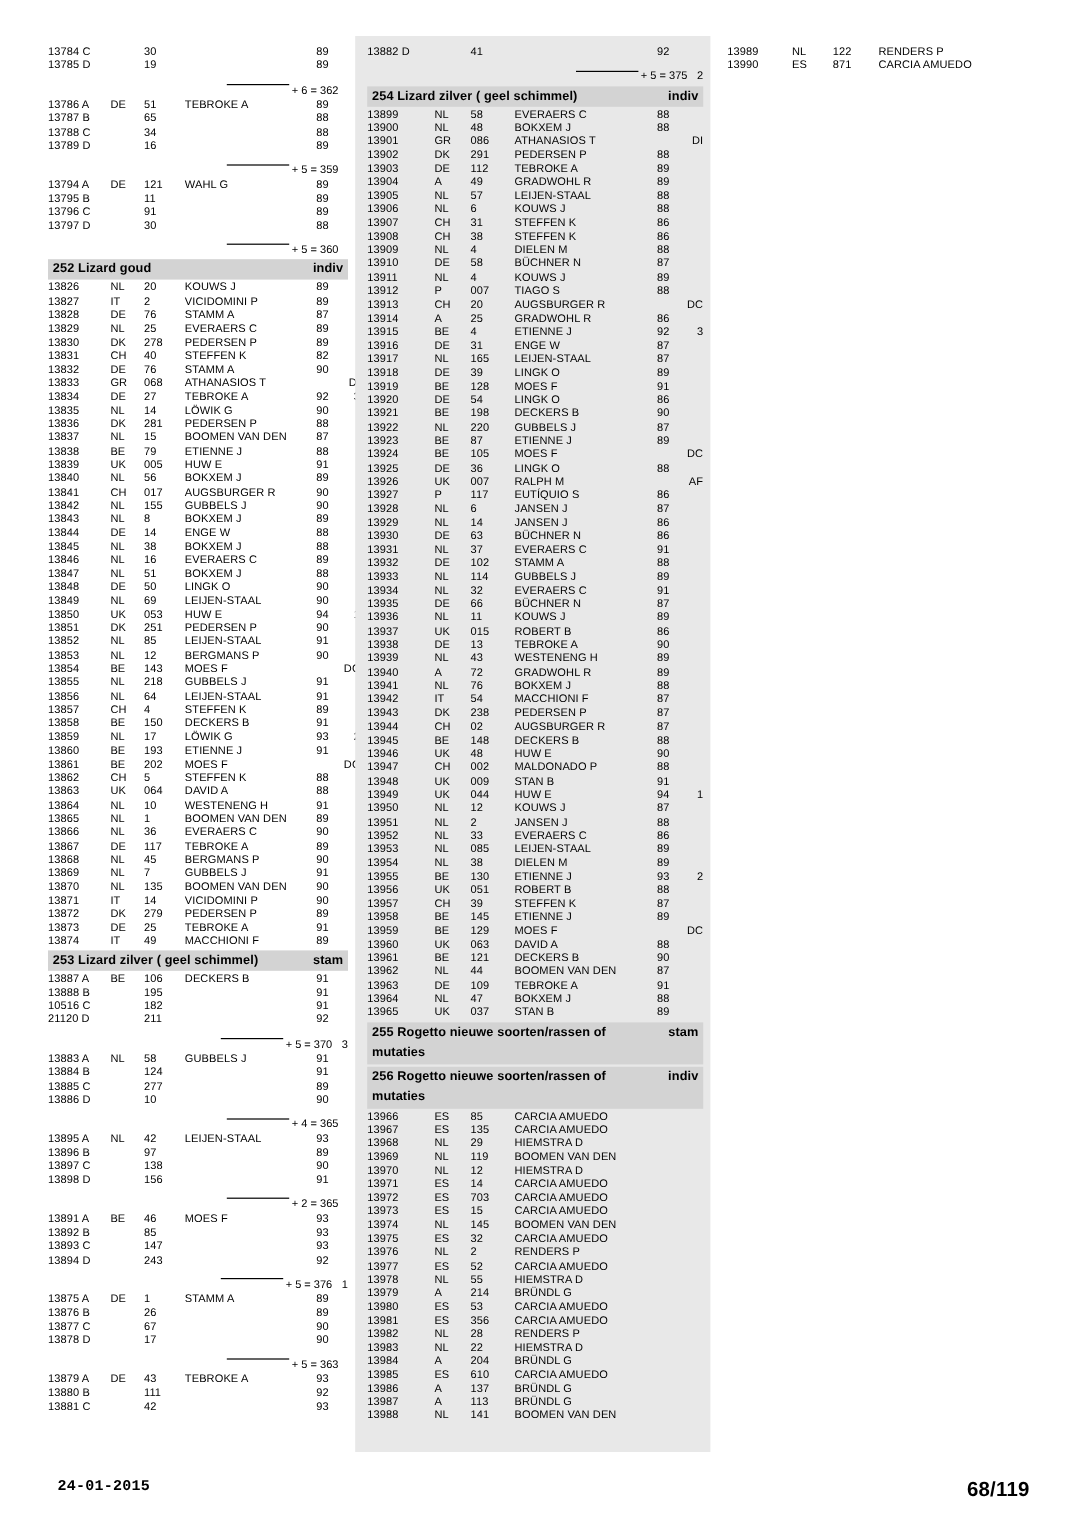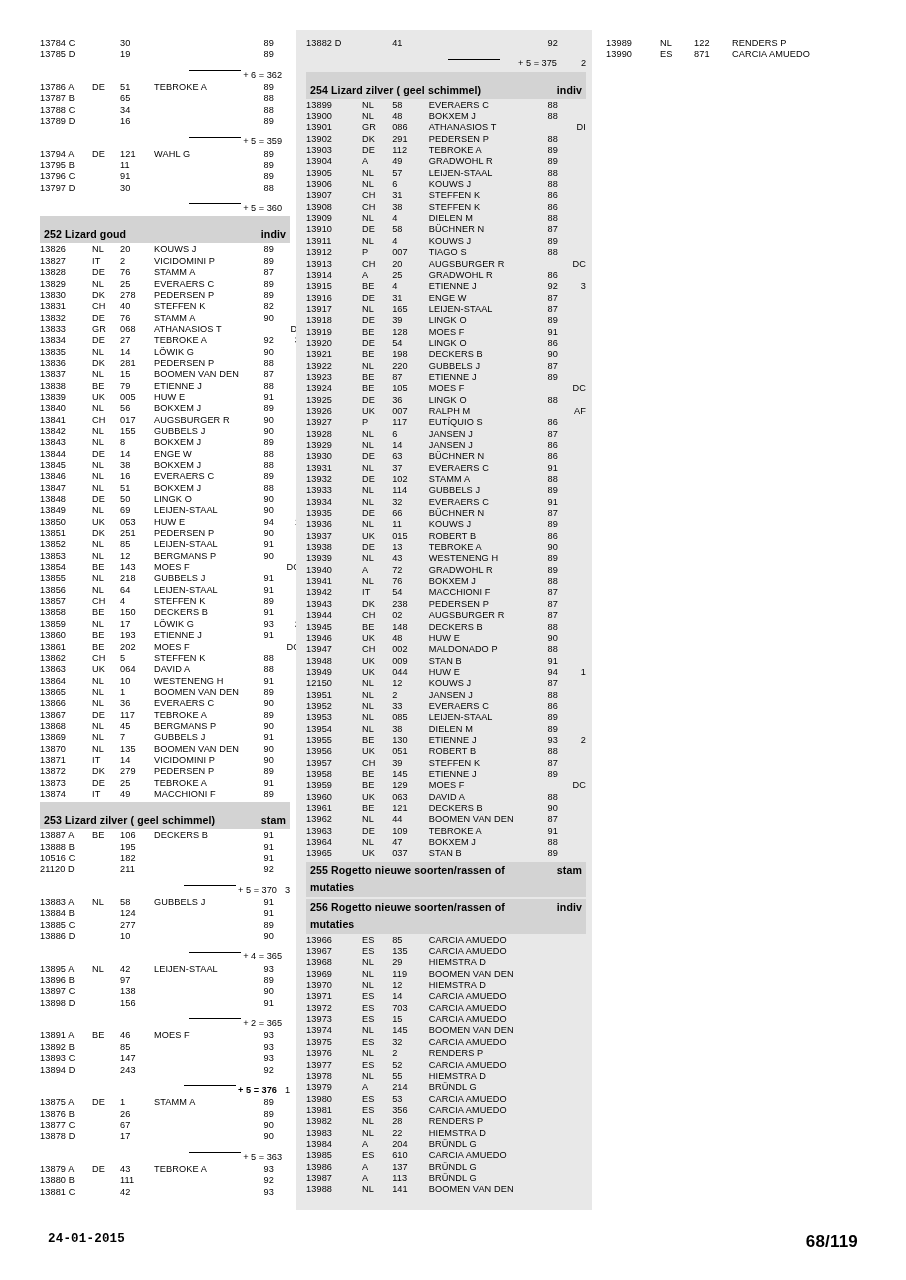--- a/index.html
+++ b/index.html
@@ -66,21 +66,21 @@
   .col3 .c-ring  { width: 54px; }
   .col3 .c-ctry  { width: 34px; }
   .col3 .c-num   { width: 38px; }
   .col3 .c-name  { width: 120px; }
 
   .sect-header {
     background: #d3d3d3;
     font-size: 10.6px;
     font-weight: bold;
     line-height: 15px;
-    padding: 11px 4px 1px 4px;
+    padding: 1px 4px 1px 4px;
     display: flex;
     justify-content: space-between;
     align-items: baseline;
     margin: 2px 0 1px 0;
     letter-spacing: 0.1px;
   }
   .sect-header .stitle { padding-right: 8px; }
   .sect-header .stype  { white-space: nowrap; }
 
   .sect-header.two-line {
@@ -850,21 +850,21 @@
                 <td class="c-name"></td>
                 <td class="c-score">92</td>
                 <td class="c-extra"></td>
               </tr>
             </tbody>
           </table>
           <div class="subtotal-wrap" style="margin-top: 9px; margin-bottom: 1px;">
             <div style="flex: 1 1 auto;"></div>
             <div style="display: flex; align-items: flex-end;">
               <div class="subtotal-rule"></div>
-              <div style="display: flex; flex-direction: column; font-weight: bold;">
+              <div style="display: flex; flex-direction: column;">
                 <div class="subtotal-text">+ 5 = 376</div>
               </div>
               <div class="subtotal-extra" style="align-self: flex-end;">1</div>
             </div>
           </div>
           <table class="listing">
             <tbody>
               <tr>
                 <td class="c-ring">13875 A</td>
                 <td class="c-ctry">DE</td>
@@ -948,21 +948,21 @@
                 <td class="c-ctry"></td>
                 <td class="c-num">41</td>
                 <td class="c-name"></td>
                 <td class="c-score">92</td>
                 <td class="c-extra"></td>
               </tr>
             </tbody>
           </table>
           <div class="subtotal-wrap" style="margin-top: 9px; margin-bottom: 1px;">
             <div style="flex: 1 1 auto;"></div>
-            <div style="display: flex; align-items: flex-end; gap: 16px;">
+            <div style="display: flex; align-items: flex-end;">
               <div class="subtotal-rule"></div>
               <div style="display: flex; flex-direction: column;">
                 <div class="subtotal-text">+ 5 = 375</div>
               </div>
               <div class="subtotal-extra" style="align-self: flex-end;">2</div>
             </div>
           </div>
           <div class="sect-header">
             <span class="stitle">254 Lizard zilver ( geel schimmel)</span>
             <span class="stype">indiv</span>
@@ -1371,21 +1371,21 @@
               </tr>
               <tr>
                 <td class="c-ring">13949</td>
                 <td class="c-ctry">UK</td>
                 <td class="c-num">044</td>
                 <td class="c-name">HUW E</td>
                 <td class="c-score">94</td>
                 <td class="c-extra">1</td>
               </tr>
               <tr>
-                <td class="c-ring">12150</td>
+                <td class="c-ring">13950</td>
                 <td class="c-ctry">NL</td>
                 <td class="c-num">12</td>
                 <td class="c-name">KOUWS J</td>
                 <td class="c-score">87</td>
                 <td class="c-extra"></td>
               </tr>
               <tr>
                 <td class="c-ring">13951</td>
                 <td class="c-ctry">NL</td>
                 <td class="c-num">2</td>

